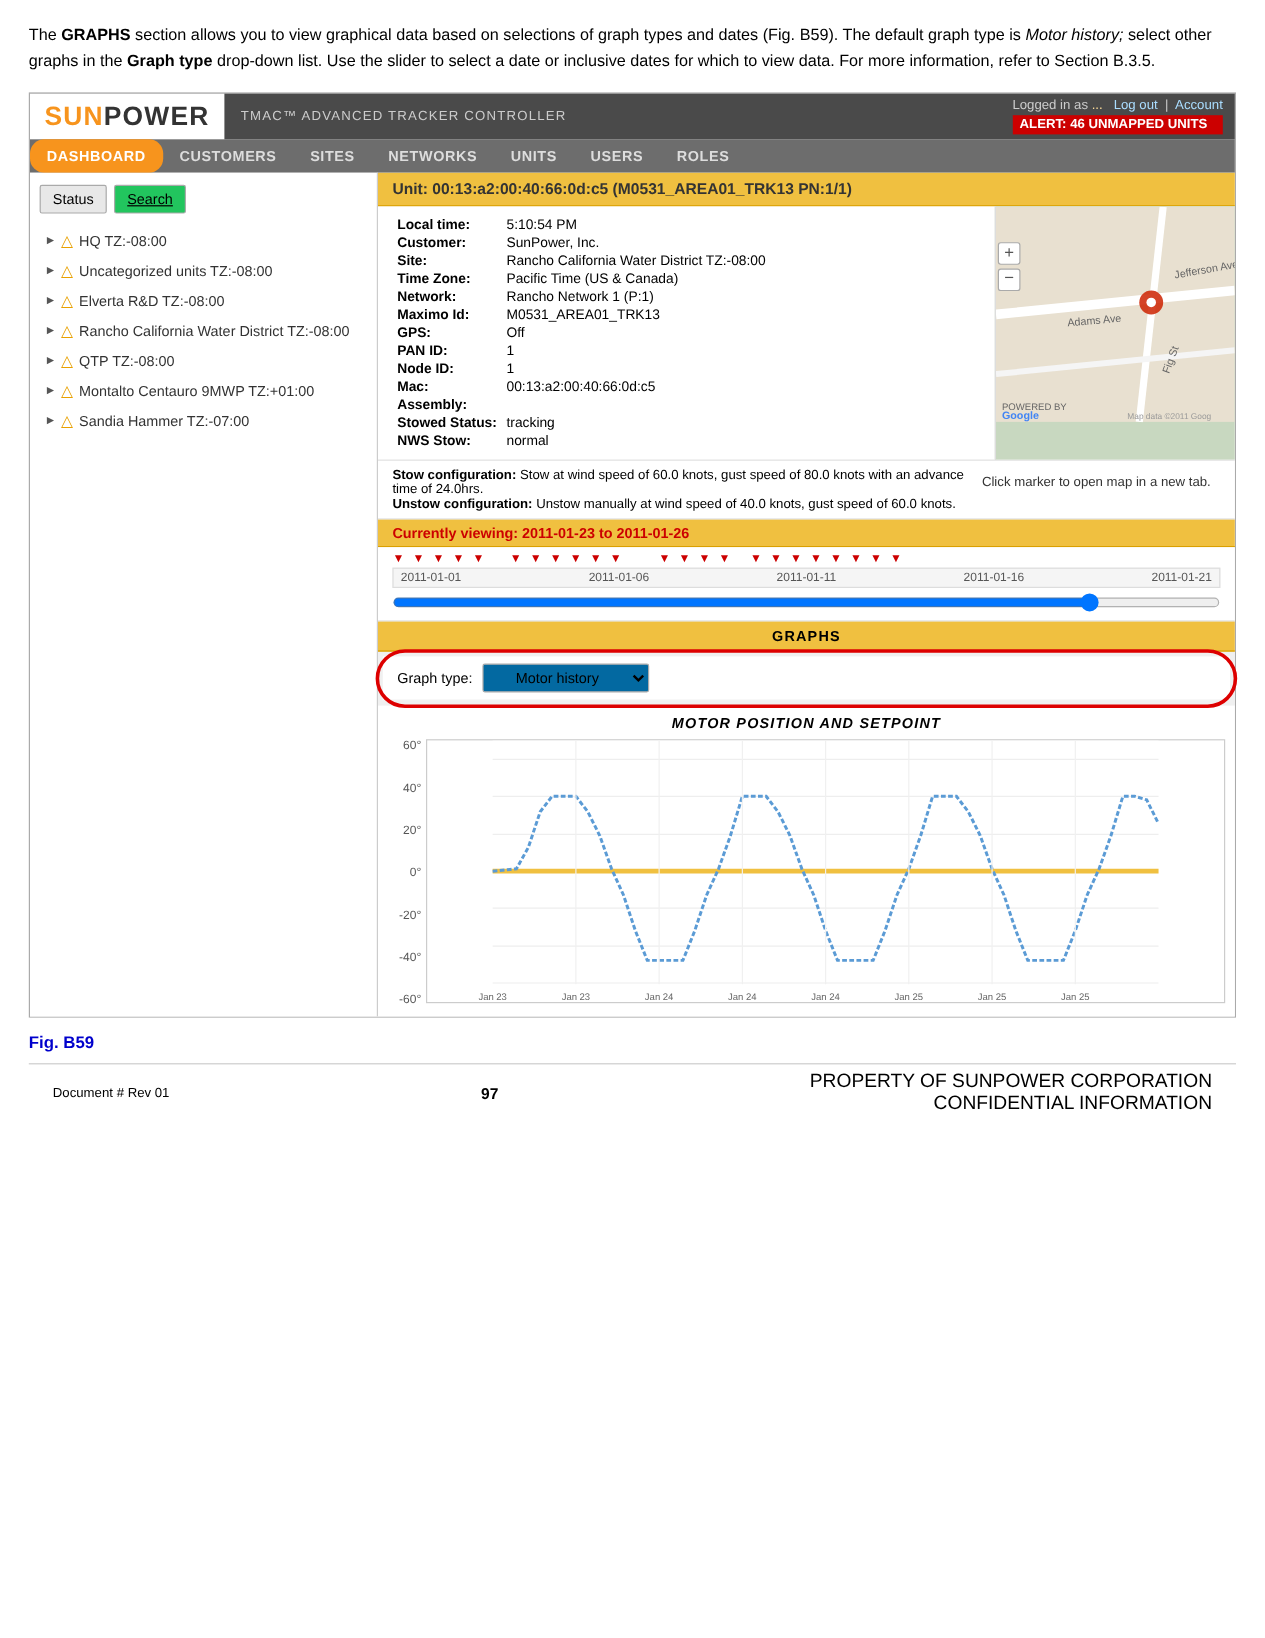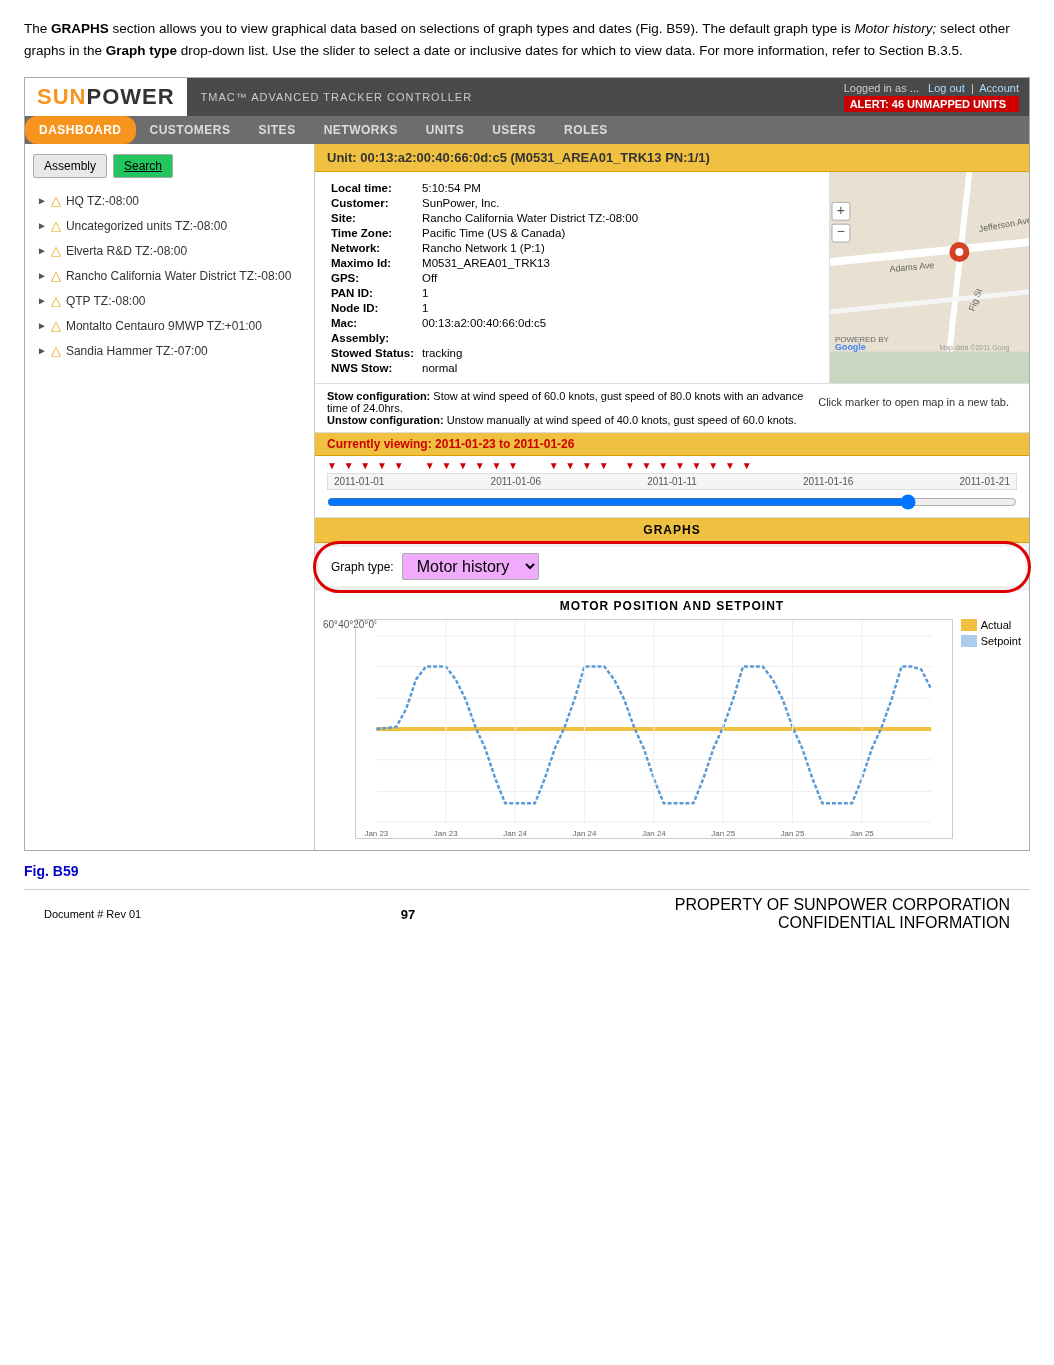--- a/index.html
+++ b/index.html
@@ -71,27 +71,27 @@
 
     
     .timeline { background: #fff; padding: 4px 12px; border-bottom: 1px solid #ddd; }
     .timeline-arrows { color: #c00; font-size: 10px; letter-spacing: 2px; margin-bottom: 2px; }
     .timeline-dates { display: flex; justify-content: space-between; font-size: 10px; color: #555; background: #f5f5f5; border: 1px solid #ddd; padding: 2px 6px; }
 
     
     .graphs-header { background: #f0c040; padding: 5px 12px; font-size: 12px; font-weight: bold; text-align: center; letter-spacing: 1px; border-bottom: 1px solid #daa000; }
     .graph-type-row { background: #fff; padding: 6px 12px; display: flex; align-items: center; font-size: 12px; border-bottom: 1px solid #eee; position: relative; }
     .graph-type-label { margin-right: 8px; }
-    .graph-type-select { border: 1px solid #aaa; padding: 3px 10px; font-size: 16px; background: #f0abfc; border-radius: 2px; }
+    .graph-type-select { border: 1px solid #aaa; padding: 3px 23px; font-size: 12px; background: #0369a1; border-radius: 2px; }
 
     
     .chart-container { background: #fff; padding: 8px; }
-    .chart-title { text-align: center; font-size: 12px; font-weight: bold; letter-spacing: 1px; margin-bottom: 6px; }
+    .chart-title { text-align: center; font-size: 12px; font-weight: bold; letter-spacing: 1px; margin-bottom: 6px; font-style: italic; }
     .chart-area { display: flex; }
-    .chart-y-axis { display: flex; flex-direction: row; justify-content: space-between; padding-right: 4px; font-size: 10px; color: #555; text-align: right; width: 32px; }
+    .chart-y-axis { display: flex; flex-direction: column; justify-content: space-between; padding-right: 4px; font-size: 10px; color: #555; text-align: right; width: 32px; }
     .chart-legend { margin-left: 8px; display: flex; flex-direction: column; gap: 4px; font-size: 11px; }
     .legend-item { display: flex; align-items: center; gap: 4px; }
     .legend-color { width: 16px; height: 12px; }
 
     
     .footer { display: flex; justify-content: space-between; align-items: center; padding: 6px 20px; border-top: 1px solid #ccc; margin-top: 10px; }
     .footer-left { font-size: 11px; }
     .footer-center { font-size: 13px; font-weight: bold; }
     .footer-right { font-size: 16px; text-align: right; }
 
@@ -137,21 +137,21 @@
       <div class="nav-item">NETWORKS</div>
       <div class="nav-item">UNITS</div>
       <div class="nav-item">USERS</div>
       <div class="nav-item">ROLES</div>
     </div>
 
     <div class="main-layout">
 
       <div class="sidebar">
         <div class="sidebar-buttons">
-          <button class="btn-options">Assembly</button>
+          <button class="btn-options">Status</button>
           <button class="btn-search">Search</button>
         </div>
 
         <div class="tree-item">
           <span class="tree-arrow">►</span>
           <span class="tree-icon">△</span>
           <span class="tree-label">HQ TZ:-08:00</span>
         </div>
         <div class="tree-item">
           <span class="tree-arrow">►</span>
@@ -391,30 +391,20 @@
                   <line x1="70" y1="0" x2="70" y2="205" stroke="#f0f0f0" stroke-width="1"></line>
                   <line x1="140" y1="0" x2="140" y2="205" stroke="#f0f0f0" stroke-width="1"></line>
                   <line x1="210" y1="0" x2="210" y2="205" stroke="#f0f0f0" stroke-width="1"></line>
                   <line x1="280" y1="0" x2="280" y2="205" stroke="#f0f0f0" stroke-width="1"></line>
                   <line x1="350" y1="0" x2="350" y2="205" stroke="#f0f0f0" stroke-width="1"></line>
                   <line x1="420" y1="0" x2="420" y2="205" stroke="#f0f0f0" stroke-width="1"></line>
                   <line x1="490" y1="0" x2="490" y2="205" stroke="#f0f0f0" stroke-width="1"></line>
                 </svg>
               </div>
 
-              <div class="chart-legend">
-                <div class="legend-item">
-                  <div class="legend-color" style="background:#f0c040;"></div>
-                  <span>Actual</span>
-                </div>
-                <div class="legend-item">
-                  <div class="legend-color" style="background:#aaccee;"></div>
-                  <span>Setpoint</span>
-                </div>
-              </div>
             </div>
           </div>
 
         </div>
 
       </div>
     </div>
   </div>
 
   <div class="fig-label">Fig. B59</div>

